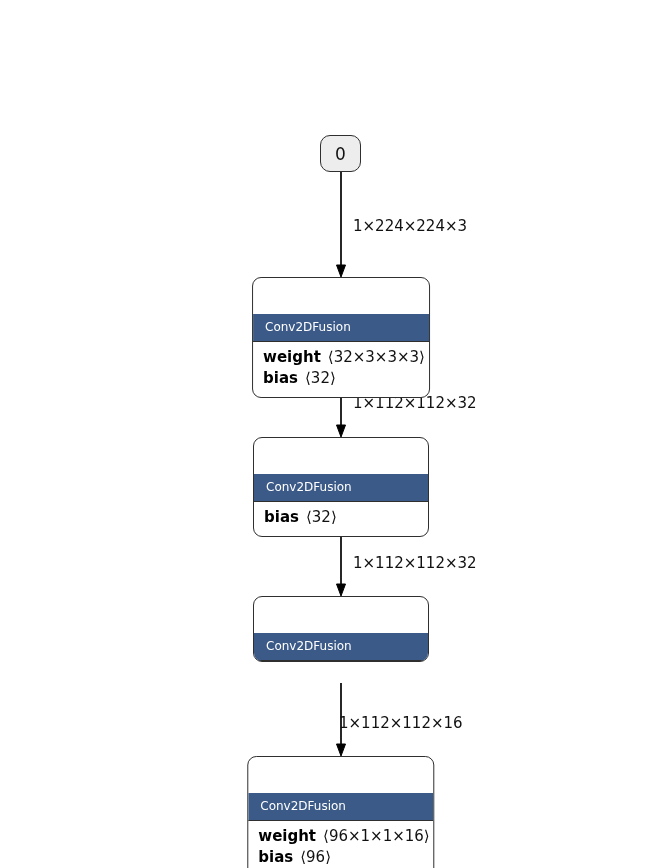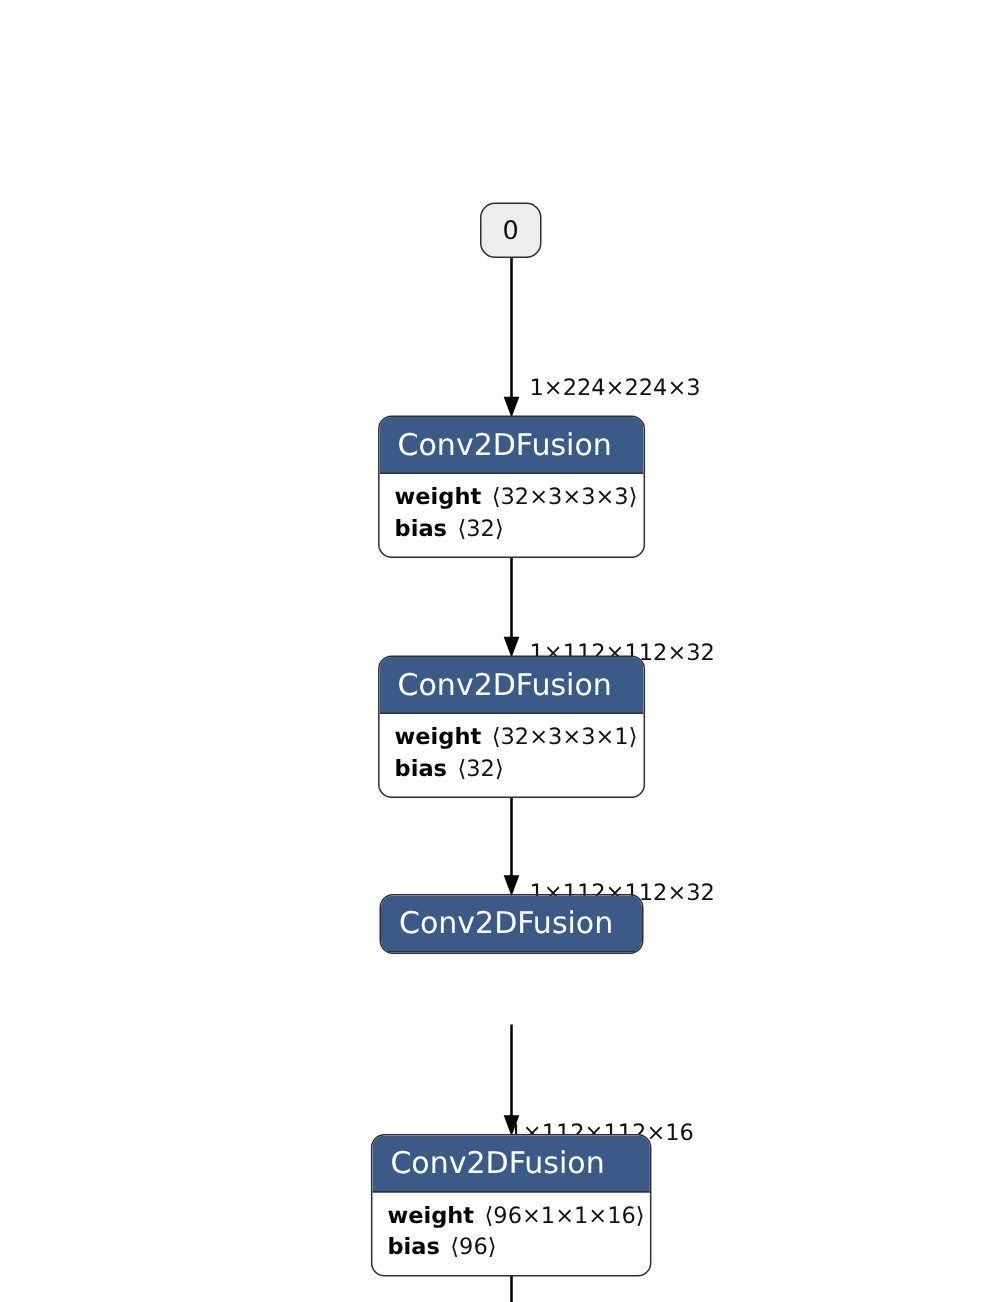--- a/index.html
+++ b/index.html
@@ -30,21 +30,20 @@
   svg.edges polygon {
     fill: var(--edge-color, #000000);
     stroke: var(--edge-color, #000000);
   }
   .edge-label {
     position: absolute;
     font-size: 15px;
     color: #111111;
     white-space: nowrap;
     line-height: 18px;
-    margin-top: 32px;
   }
   .input-node {
     position: absolute;
     left: 320px;
     top: 135px;
     width: 41px;
     height: 37px;
     box-sizing: border-box;
     background: var(--input-fill, #ededed);
     border: 1.7px solid var(--node-border, #3a3a3a);
@@ -64,24 +63,25 @@
     background: #ffffff;
     border: 1.7px solid var(--node-border, #3a3a3a);
     border-radius: 9px;
     overflow: hidden;
     min-width: 176px;
     cursor: pointer;
   }
   .node-header {
     background: var(--node-header, #3b5a87);
     color: #ffffff;
-    font-size: 20px;
+    font-size: 12px;
     padding: 6px 12px 7px 12px;
     white-space: nowrap;
     border-bottom: 1.7px solid var(--node-border, #3a3a3a);
+    margin-top: 36px;
   }
   .node-body {
     padding: 5px 4px 8px 10px;
     font-size: 15px;
     color: #111111;
   }
   .attr-row {
     white-space: nowrap;
     line-height: 21px;
   }
@@ -134,23 +134,20 @@
       <div class="attr-row">
         <span class="attr-name">bias</span><span class="attr-value">⟨32⟩</span>
       </div>
     </div>
   </div>
 
   <div class="conv-node" style="top:437px;">
     <div class="node-header">Conv2DFusion</div>
     <div class="node-body">
       <div class="attr-row">
-        <span class="attr-name">weight</span><span class="attr-value">⟨32×3×3×1⟩</span>
-      </div>
-      <div class="attr-row">
         <span class="attr-name">bias</span><span class="attr-value">⟨32⟩</span>
       </div>
     </div>
   </div>
 
   <div class="conv-node" style="top:596px;">
     <div class="node-header">Conv2DFusion</div>
   </div>
 
   <div class="conv-node" style="top:756px;">

